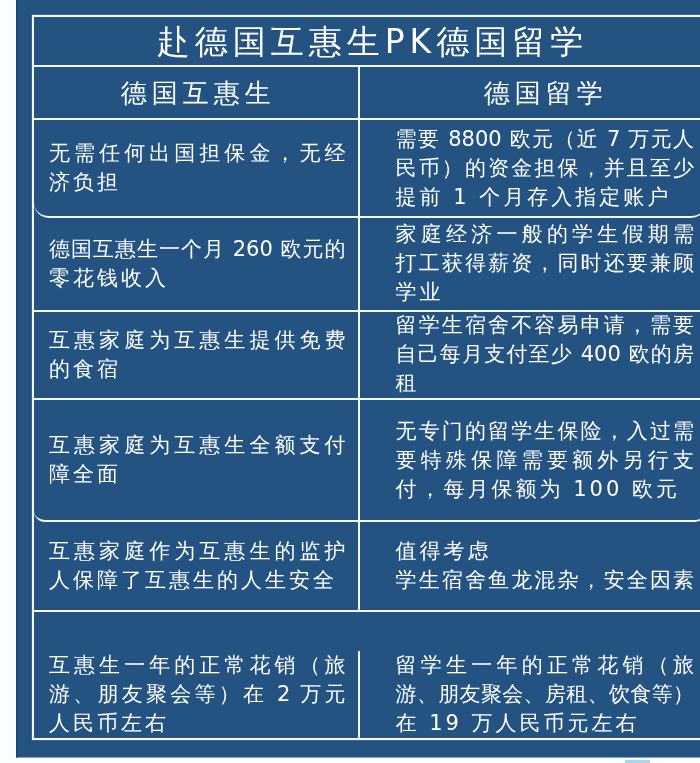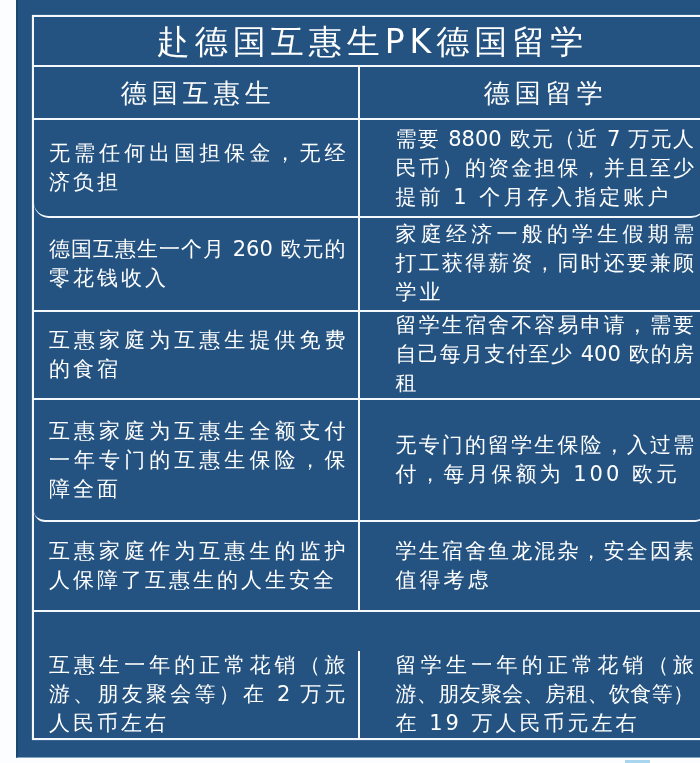--- a/index.html
+++ b/index.html
@@ -108,37 +108,37 @@
       <div class="cell right">
         <span class="ln j">留学生宿舍不容易申请，需要</span>
         <span class="ln j">自己每月支付至少 400 欧的房</span>
         <span class="ln last">租</span>
       </div>
     </div>
 
     <div class="row r4">
       <div class="cell left">
         <span class="ln j">互惠家庭为互惠生全额支付</span>
-        <span class="ln j">一年专门的互惠生保险，保</span>
         <span class="ln last">障全面</span>
       </div>
       <div class="cell right">
         <span class="ln j">无专门的留学生保险，入过需</span>
+        <span class="ln j">要特殊保障需要额外另行支</span>
         <span class="ln last">付，每月保额为 100 欧元</span>
       </div>
     </div>
 
     <div class="row r5">
       <div class="cell left">
         <span class="ln j">互惠家庭作为互惠生的监护</span>
         <span class="ln last">人保障了互惠生的人生安全</span>
       </div>
       <div class="cell right">
+        <span class="ln last">值得考虑</span>
         <span class="ln j">学生宿舍鱼龙混杂，安全因素</span>
-        <span class="ln last">值得考虑</span>
       </div>
     </div>
 
     <div class="row r6">
       <div class="cell left">
         <span class="ln j">互惠生一年的正常花销（旅</span>
         <span class="ln j">游、朋友聚会等）在 2 万元</span>
         <span class="ln last">人民币左右</span>
       </div>
       <div class="cell right">

